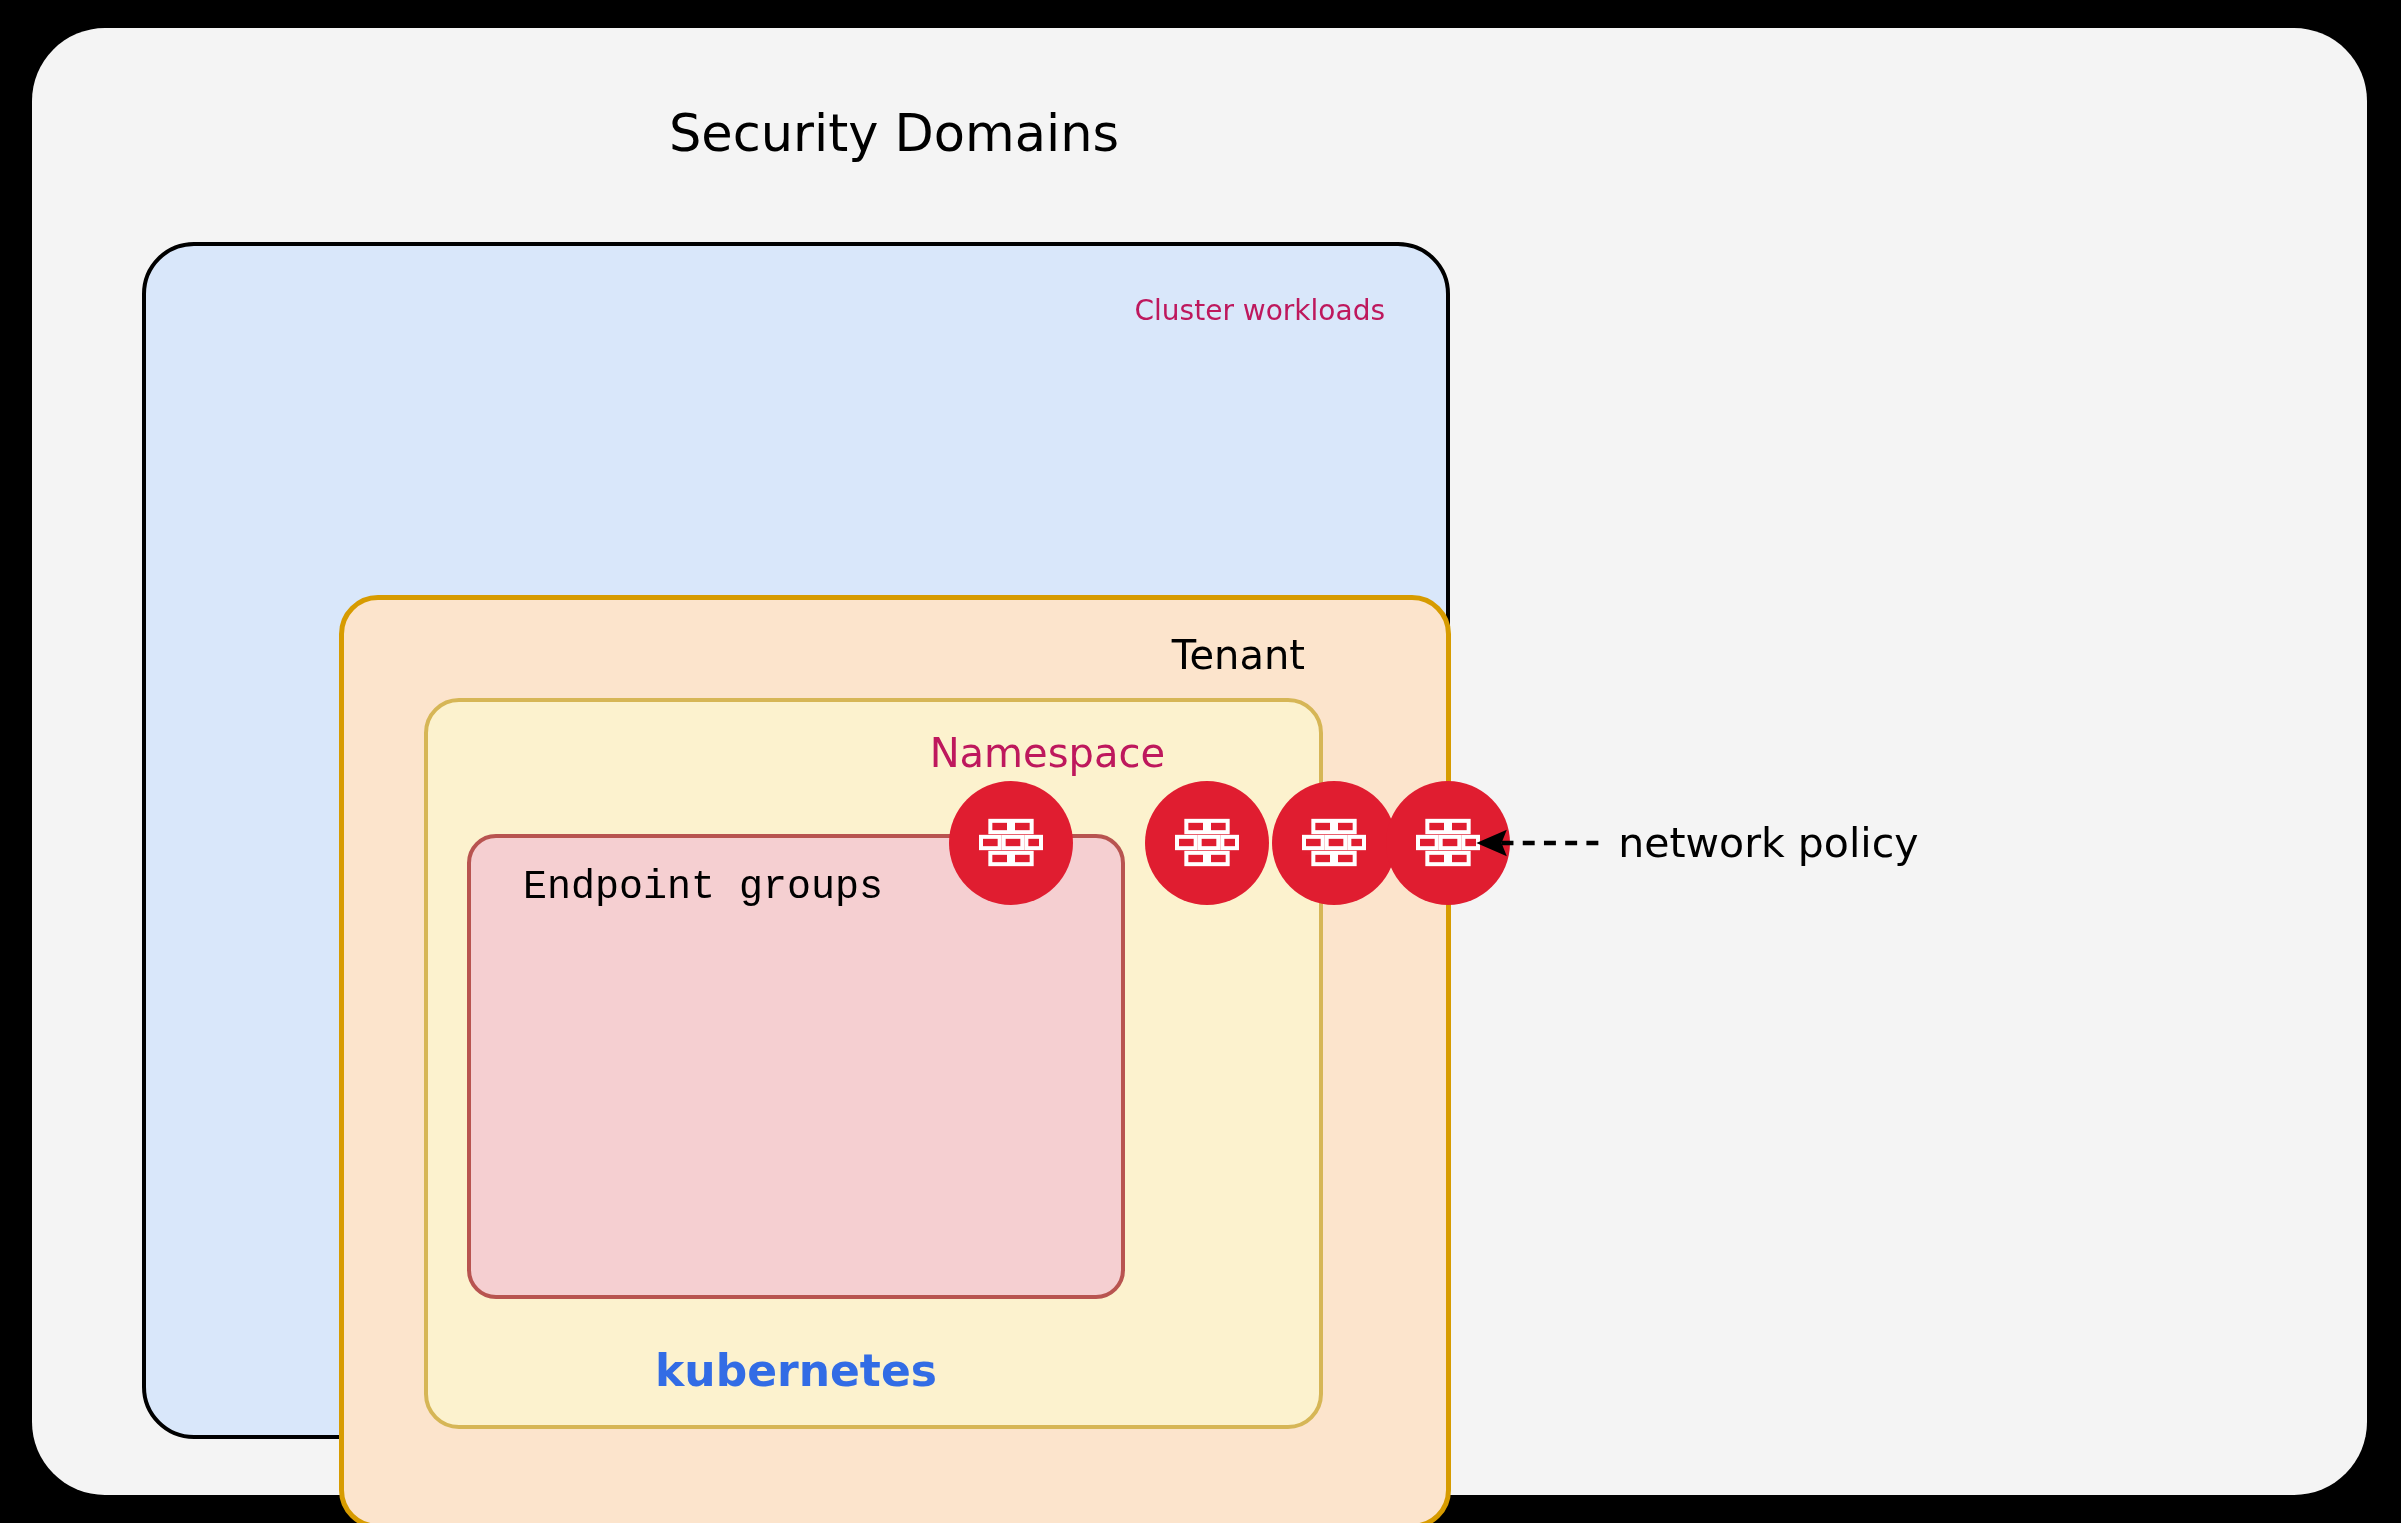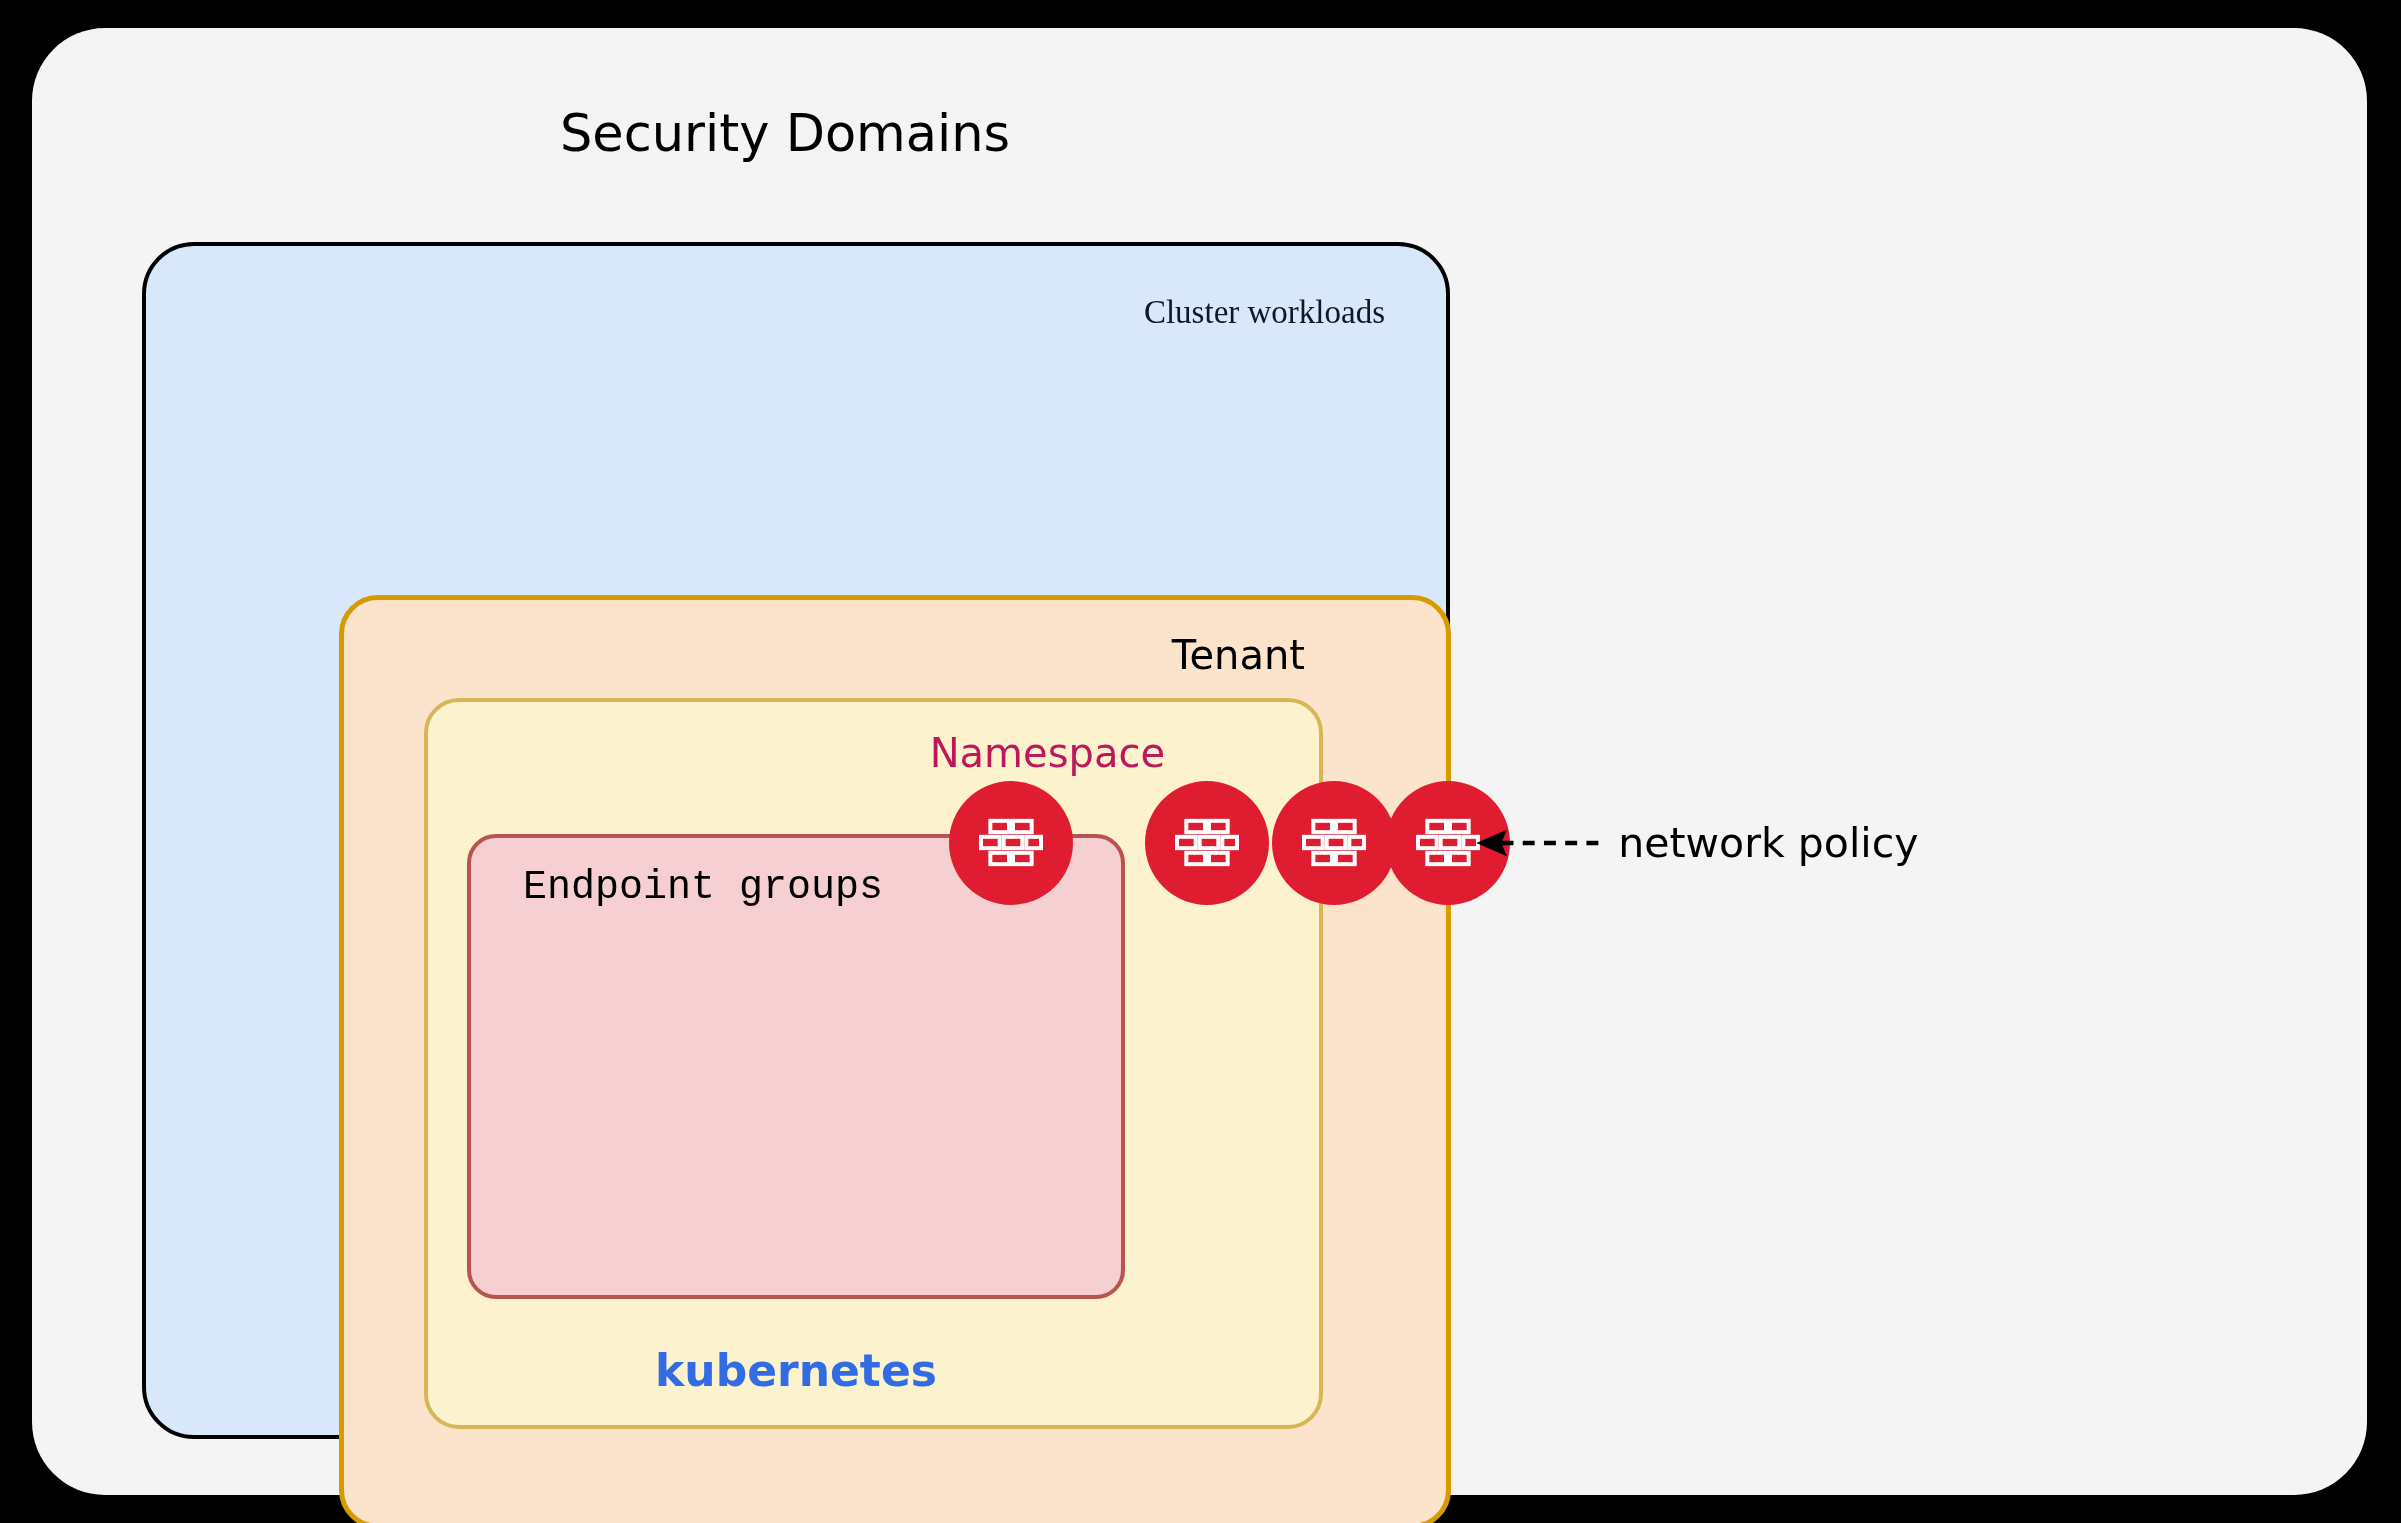--- a/index.html
+++ b/index.html
@@ -27,24 +27,24 @@
     left: 32px;
     top: 28px;
     width: 2335px;
     height: 1467px;
     background: #F4F4F4;
     border-radius: 73px;
     box-sizing: border-box;
   }
   .title-security-domains {
     position: absolute;
-    left: 528px;
+    left: 576px;
     top: 80px;
     width: 572px;
-    text-align: left;
+    text-align: center;
     font-size: 51px;
     color: #000000;
     line-height: 1;
     white-space: nowrap;
   }
 
   
   .cluster-workloads {
     position: absolute;
     left: 110px;
@@ -53,24 +53,23 @@
     height: 1197px;
     background: #D9E7FA;
     border: 4.7px solid #000000;
     border-radius: 52px;
     box-sizing: border-box;
   }
   .title-cluster-workloads {
     position: absolute;
     right: 61px;
     top: 48px;
-    font-size: 33px;
-    color: #0f172a;
-    white-space: nowrap;
-    font-family: Liberation Serif, serif;
+    font-size: 28px;
+    color: #be185d;
+    white-space: nowrap;
   }
   .kubernetes-label {
     position: absolute;
     left: 0;
     right: 0;
     bottom: 39px;
     text-align: center;
     font-size: 44px;
     font-weight: bold;
     color: #326CE5;

